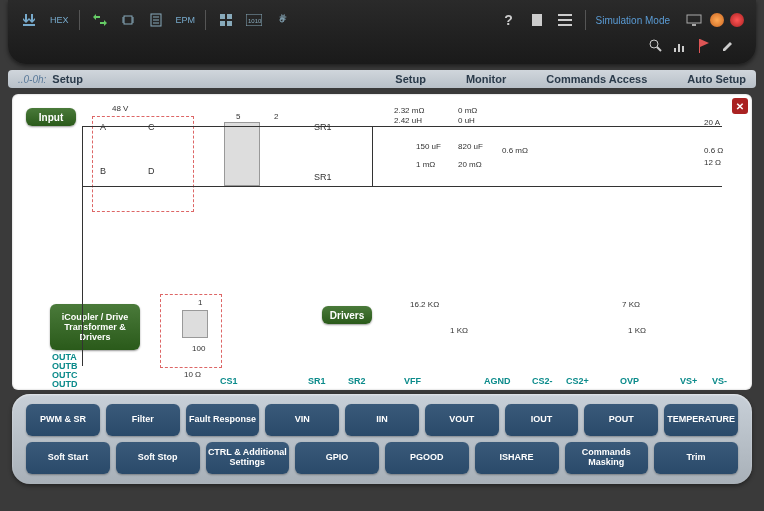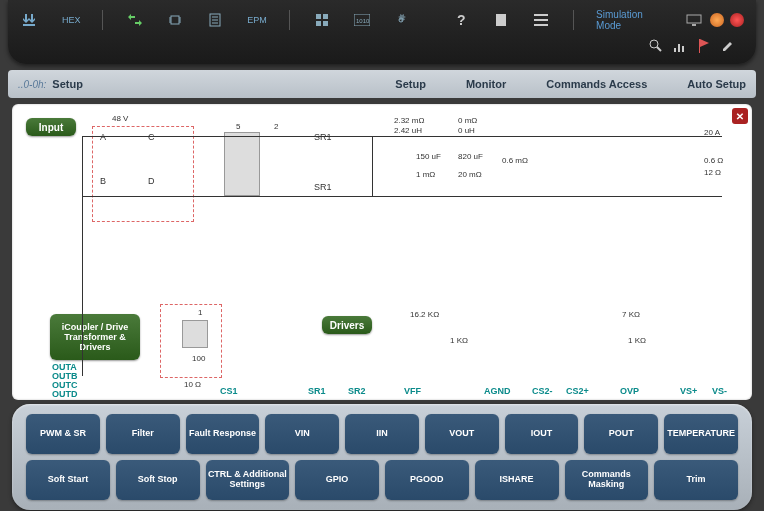--- a/index.html
+++ b/index.html
@@ -1,52 +1,52 @@
 <!DOCTYPE html>
 <html><head>
 <meta charset="utf-8">
 <style>
 * { margin: 0; padding: 0; box-sizing: border-box; }
 body { background: #3a3a3a; font-family: Arial, sans-serif; font-size: 10px; width: 764px; height: 511px; overflow: hidden; }
 
 
 .toolbar-wrap { background: linear-gradient(#2a2a2a, #1a1a1a); border-radius: 0 0 18px 18px; margin: 0 8px; padding: 6px 12px 10px; box-shadow: 0 2px 4px rgba(0,0,0,0.5); }
-.toolbar { display: flex; align-items: center; gap: 20px; height: 28px; }
+.toolbar { display: flex; align-items: center; gap: 8px; height: 28px; }
 .tb-icon { width: 20px; height: 20px; display: flex; align-items: center; justify-content: center; color: #8ab; cursor: pointer; }
 .tb-sep { width: 1px; height: 20px; background: #555; margin: 0 2px; }
 .tb-label { color: #7ac; font-size: 9px; margin-left: 2px; }
 .tb-spacer { flex: 1; }
 .sim-mode { color: #5a9bd4; font-size: 10px; margin-right: 8px; }
 .tb-right { display: flex; align-items: center; gap: 6px; }
 .status-dot { width: 14px; height: 14px; border-radius: 50%; display: inline-block; }
 .search-row { display:flex; gap:8px; justify-content:flex-end; margin-top:4px; padding-right:8px;}
 .sr-icon { width:16px; height:16px; color:#aaa; display:flex; align-items:center; justify-content:center; cursor:pointer;}
 
 
-.tabbar { display: flex; background: linear-gradient(#d0d6dc, #b8c0c8); margin: 6px 8px 0; border-radius: 4px; height: 28px; align-items: center; padding: 0 10px; gap: 40px; }
+.tabbar { display: flex; background: linear-gradient(#d0d6dc, #b8c0c8); margin: 6px 8px 0; border-radius: 4px; height: 18px; align-items: center; padding: 0 10px; gap: 40px; }
 .tab { color: #2a3a4a; font-weight: bold; font-size: 11px; cursor: pointer; }
 .tab-prefix { color: #5a7a9a; font-style: italic; margin-right: 6px; }
 .tabbar .spacer { flex:1; }
 
 
 .canvas-wrap { background: #fff; margin: 6px 12px 0; border-radius: 6px; position: relative; height: 296px; box-shadow: inset 0 0 2px rgba(0,0,0,0.3); }
 .close-btn { position: absolute; top: 4px; right: 4px; width: 16px; height: 16px; background: #a22; color: #fff; border-radius: 3px; display: flex; align-items: center; justify-content: center; font-weight: bold; cursor: pointer; font-size:10px;}
 .green-block { position: absolute; background: linear-gradient(#4a7a3a, #2a5a1a); color: #fff; border-radius: 6px; display: flex; align-items: center; justify-content: center; text-align: center; font-size: 10px; font-weight: bold; cursor: pointer; box-shadow: 0 1px 2px rgba(0,0,0,0.4); padding:4px;}
 .pin-label { position: absolute; color: #0a8a8a; font-size: 9px; font-weight: bold; }
 .val-label { position: absolute; color: #333; font-size: 8px; }
 .dashed-box { position:absolute; border:1px dashed #d66; }
 .comp-box { position:absolute; background:#ddd; border:1px solid #999; }
 .wire { position:absolute; background:#333; }
 .node-label{position:absolute; font-size:9px; color:#333;}
 
 
 .btn-panel { background: linear-gradient(#c8d0d8, #a8b0b8); margin: 4px 12px 0; border-radius: 18px; padding: 10px 14px; box-shadow: inset 0 1px 2px rgba(255,255,255,0.5), 0 2px 4px rgba(0,0,0,0.4); }
 .btn-row { display: flex; gap: 6px; margin-bottom: 6px; }
 .btn-row:last-child { margin-bottom: 0; }
-.cfg-btn { flex: 1; background: linear-gradient(#3a5a7a, #2a4a6a); color: #fff; border-radius: 6px; height: 40px; display: flex; align-items: center; justify-content: center; font-size: 9px; font-weight: bold; cursor: pointer; text-align: center; line-height: 1.1; box-shadow: 0 1px 2px rgba(0,0,0,0.3); }
+.cfg-btn { flex: 1; background: linear-gradient(#3a5a7a, #2a4a6a); color: #fff; border-radius: 6px; height: 32px; display: flex; align-items: center; justify-content: center; font-size: 9px; font-weight: bold; cursor: pointer; text-align: center; line-height: 1.1; box-shadow: 0 1px 2px rgba(0,0,0,0.3); }
 </style>
 </head>
 <body>
 
 <div class="toolbar-wrap">
   <div class="toolbar">
     <div class="tb-icon">
         <svg width="16" height="16" viewBox="0 0 16 16">
           <path fill="#7ac" d="M3 2v6l-2-2v2l3 3 3-3v-2l-2 2V2zM9 2v6l-2-2v2l3 3 3-3v-2l-2 2V2z"></path>
           <rect x="1" y="12" width="12" height="2" fill="#7ac"></rect>

